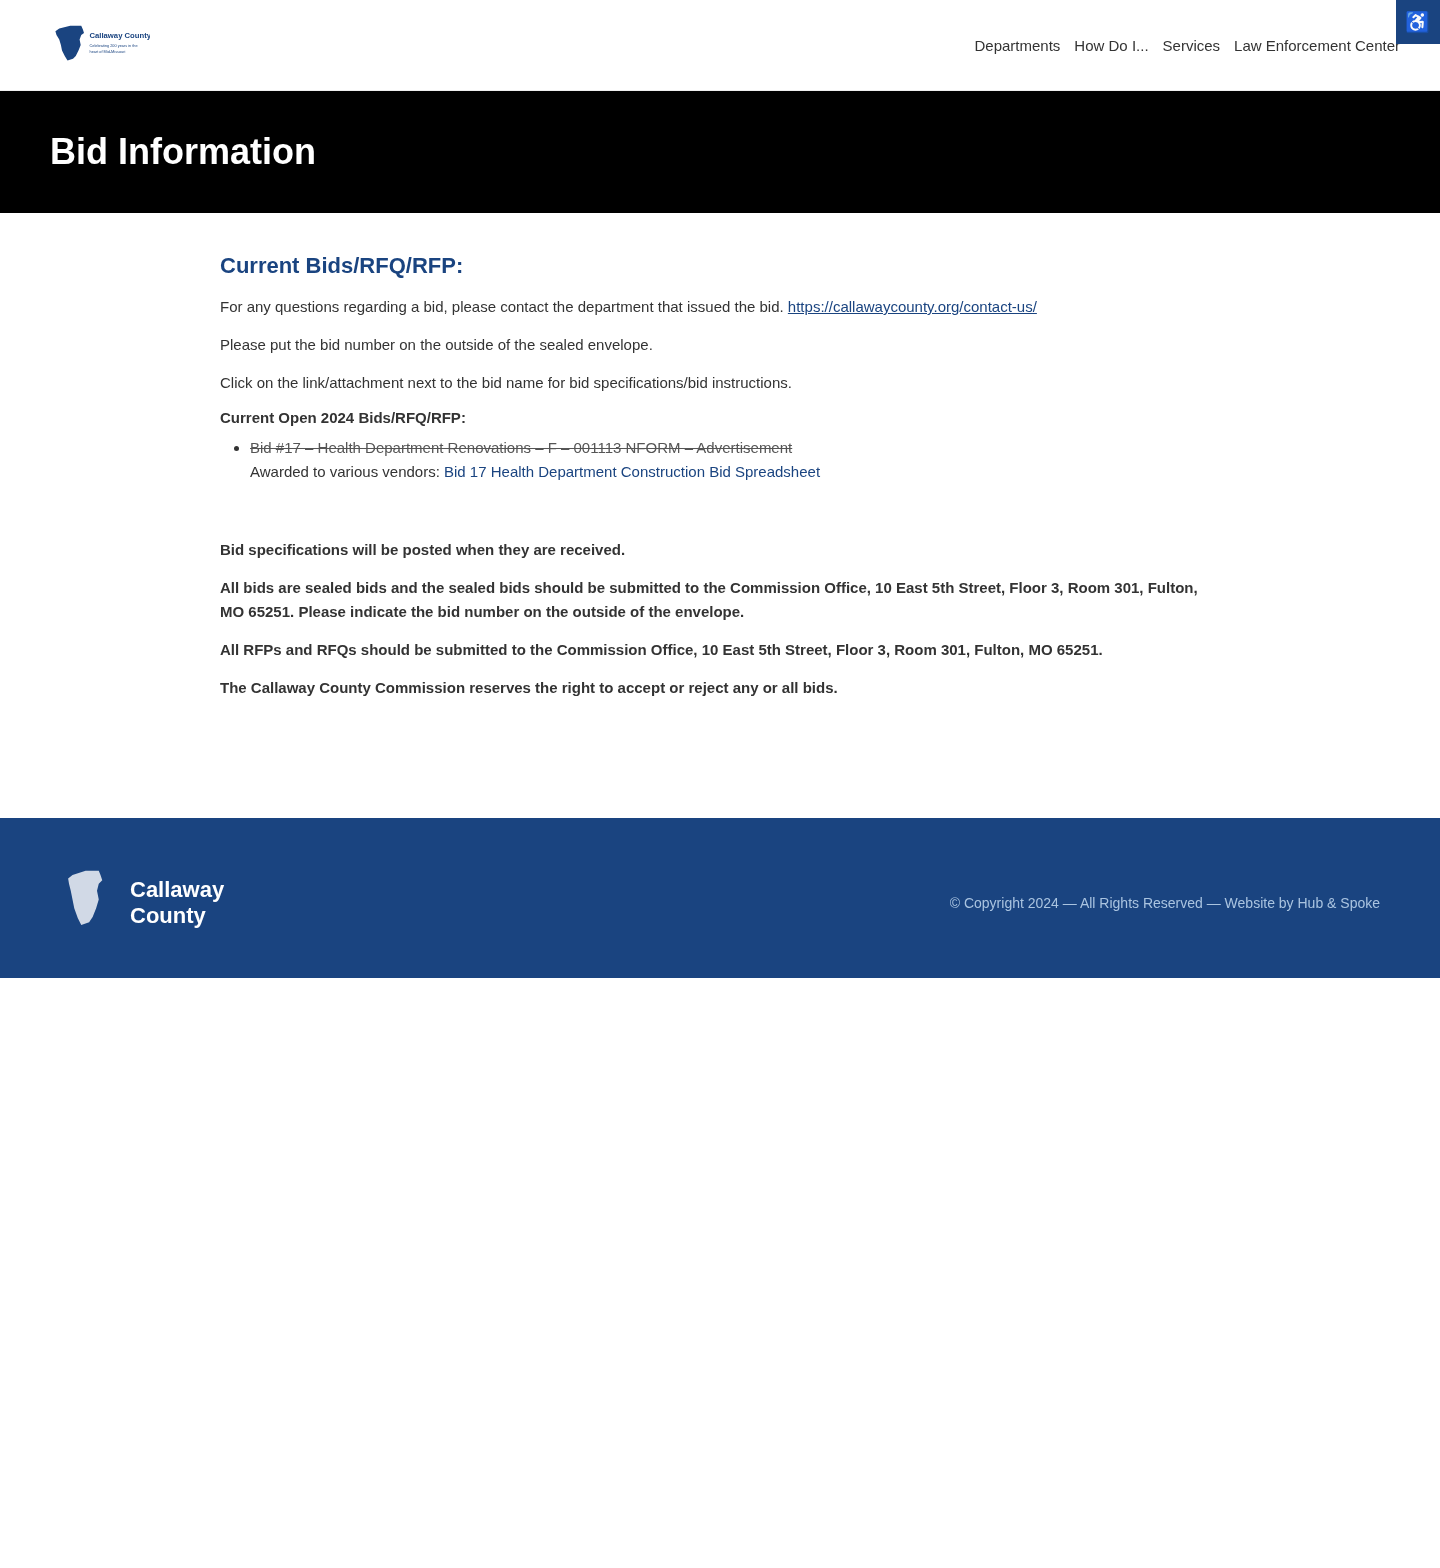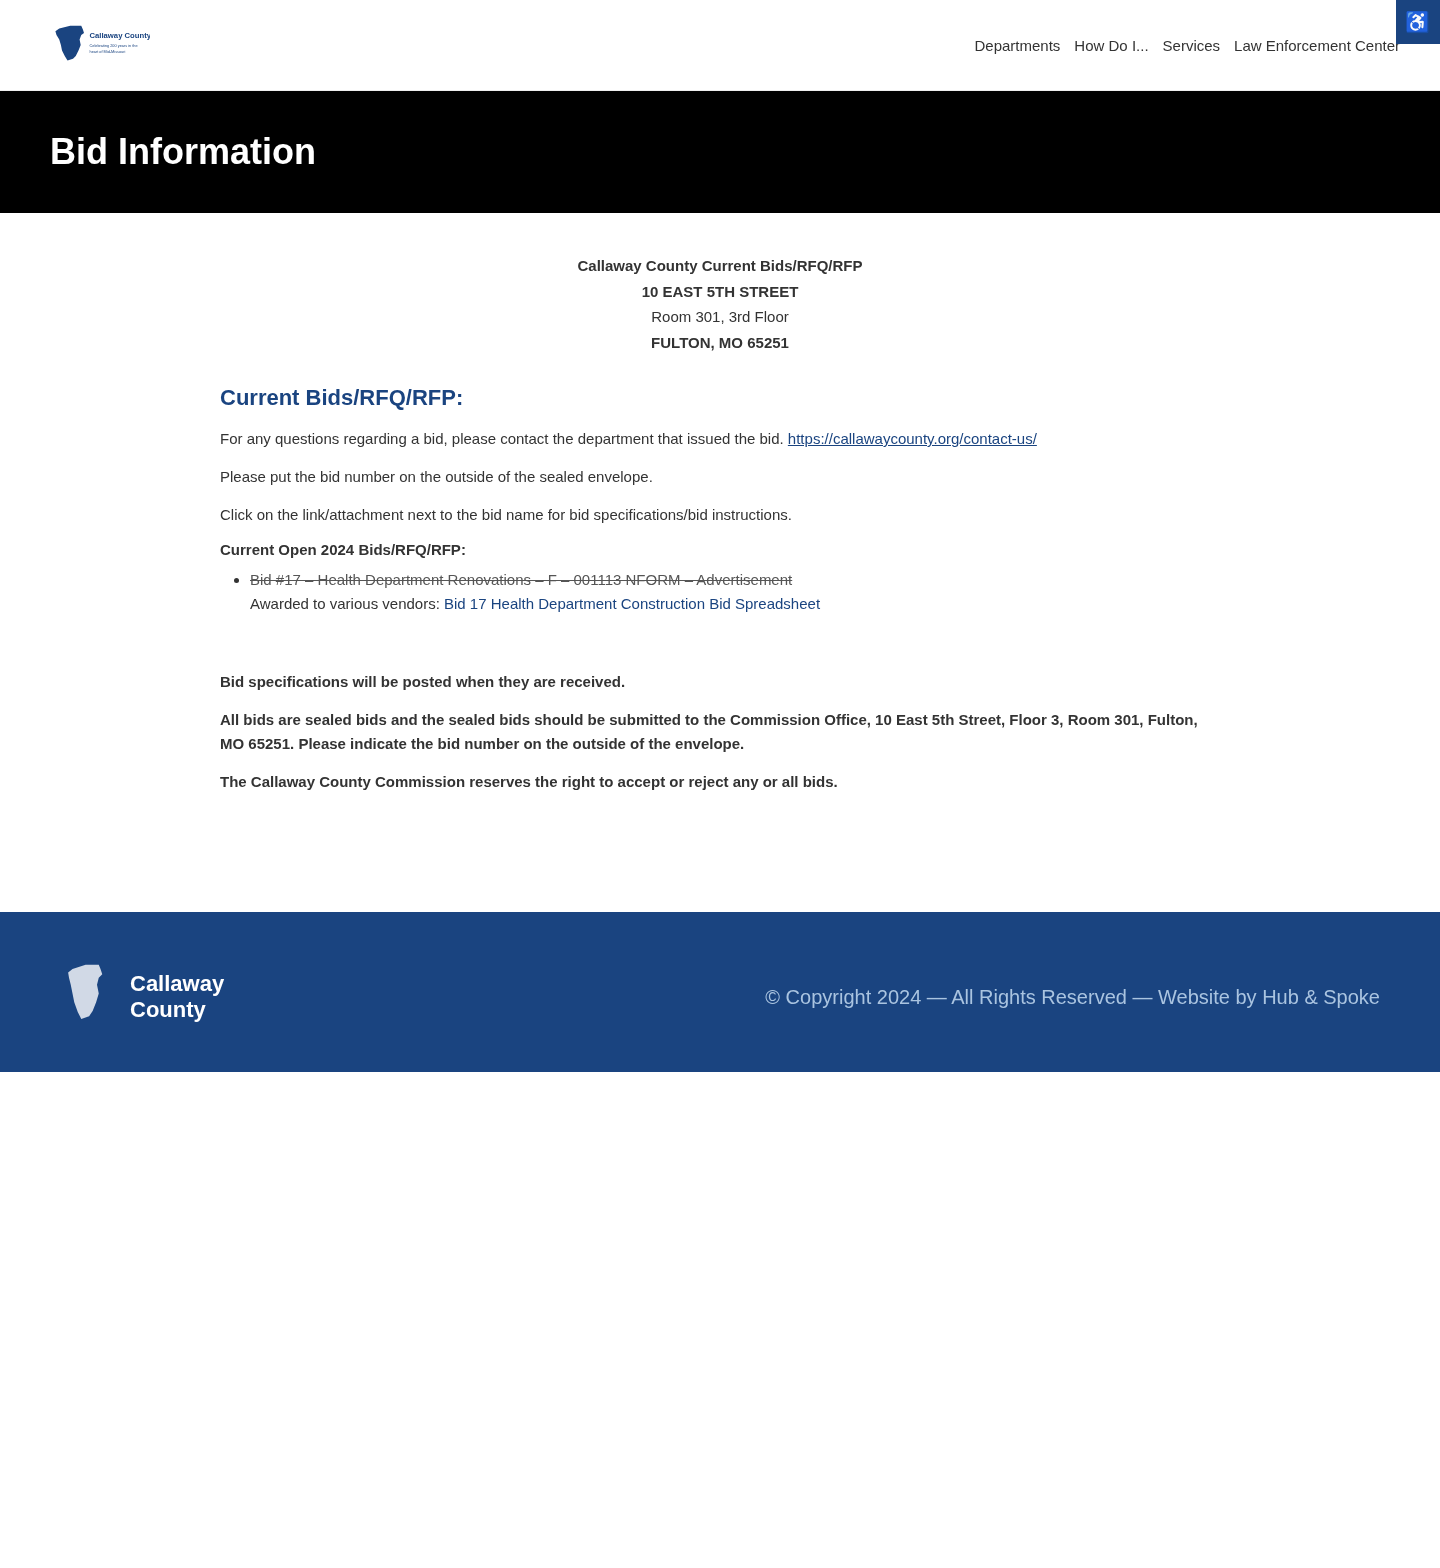--- a/index.html
+++ b/index.html
@@ -142,21 +142,21 @@
       gap: 10px;
     }
     .footer-logo-text {
       color: #fff;
       font-size: 22px;
       font-weight: 700;
       line-height: 1.2;
     }
     .footer-copyright {
       color: #aac4e0;
-      font-size: 20px;
+      font-size: 14px;
     }
   </style>
 </head>
 <body>
 
 <header class="header">
   <div class="logo-area">
 
     <svg class="logo-svg" viewBox="0 0 200 80" xmlns="http://www.w3.org/2000/svg">
 
@@ -177,26 +177,20 @@
 
   <button class="accessibility-btn">♿</button>
 </header>
 
 <div class="hero-banner">
   <h1>Bid Information</h1>
 </div>
 
 <main class="main-content">
 
-  <div class="address-block">
-    <p class="bold">Callaway County Current Bids/RFQ/RFP</p>
-    <p class="bold">10 EAST 5TH STREET</p>
-    <p>Room 301, 3rd Floor</p>
-    <p class="bold">FULTON, MO 65251</p>
-  </div>
 
   <h2 class="section-heading">Current Bids/RFQ/RFP:</h2>
 
   <p class="content-para">
     <span>For any questions regarding a bid, please contact the department that issued the bid.</span>
     <a href="#">https://callawaycounty.org/contact-us/</a>
   </p>
 
   <p class="content-para">Please put the bid number on the outside of the sealed envelope.</p>
 
@@ -210,20 +204,21 @@
       <br>
       <span>Awarded to various vendors:</span>
       <a href="#">Bid 17 Health Department Construction Bid Spreadsheet</a>
     </li>
   </ul>
 
   <br><br>
 
   <p class="bold-para">Bid specifications will be posted when they are received.</p>
   <p class="bold-para">All bids are sealed bids and the sealed bids should be submitted to the Commission Office, 10 East 5th Street, Floor 3, Room 301, Fulton, MO 65251. Please indicate the bid number on the outside of the envelope.</p>
+  <p class="bold-para">All RFPs and RFQs should be submitted to the Commission Office, 10 East 5th Street, Floor 3, Room 301, Fulton, MO 65251.</p>
   <p class="bold-para">The Callaway County Commission reserves the right to accept or reject any or all bids.</p>
 
 </main>
 
 <footer>
   <div class="footer-logo">
     <svg width="60" height="70" viewBox="0 0 60 80" xmlns="http://www.w3.org/2000/svg">
       <polygon points="25,3 40,3 42,8 44,14 40,18 38,26 40,36 37,46 33,56 29,62 20,65 16,57 12,46 10,36 8,26 6,18 5,12 10,8" fill="rgba(255,255,255,0.8)"></polygon>
     </svg>
     <div class="footer-logo-text">

